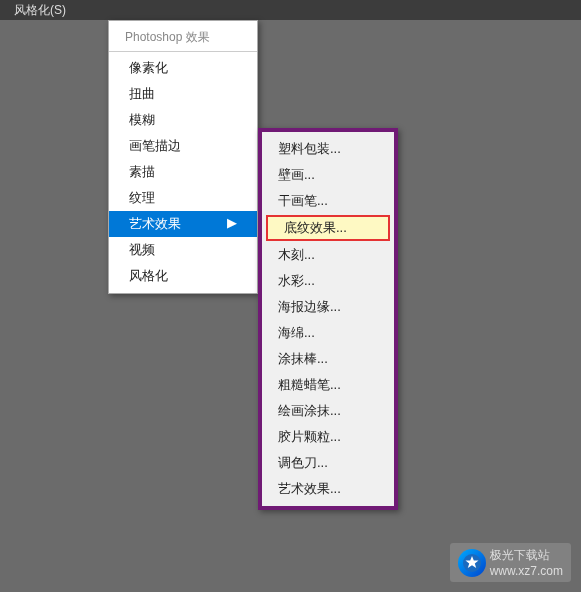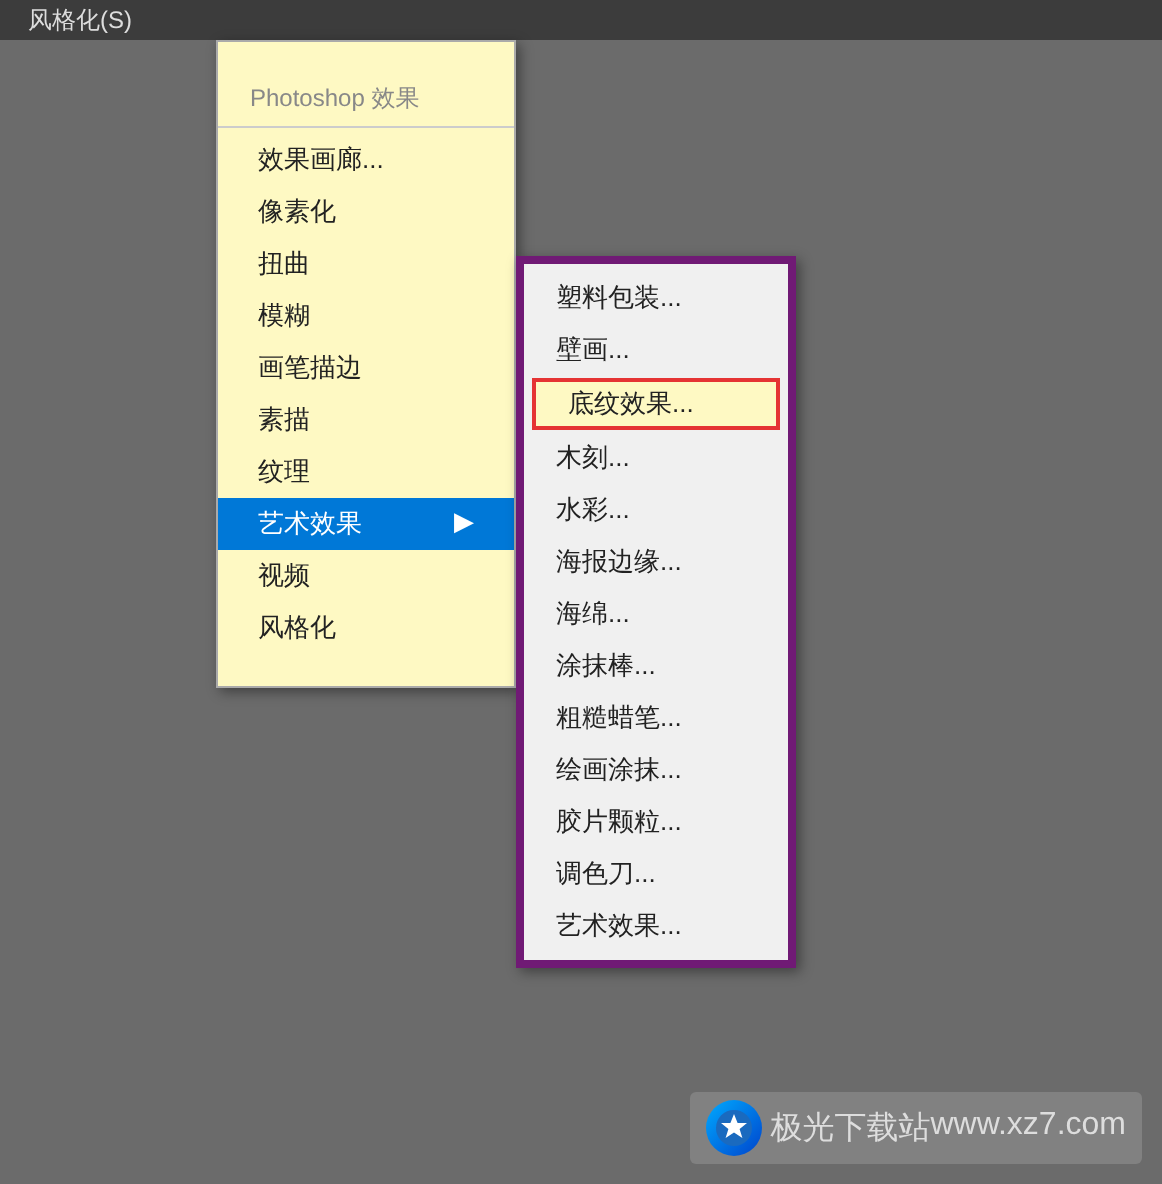--- a/index.html
+++ b/index.html
@@ -7,25 +7,25 @@
       width: 581px;
       height: 592px;
       background-color: #6b6b6b;
       font-family: 'Microsoft YaHei', SimHei, sans-serif;
       font-size: 13px;
       position: relative;
       overflow: hidden;
     }
 
     .main-menu {
-      background-color: #fef9c3;
+      background-color: #ffffff;
       border: 1px solid #aaa;
       box-shadow: 2px 2px 6px rgba(0,0,0,0.4);
       min-width: 150px;
-      padding: 16px 0;
+      padding: 4px 0;
     }
 
     .menu-section-title {
       color: #888;
       padding: 4px 16px 2px 16px;
       font-size: 12px;
       user-select: none;
     }
 
     .menu-separator {
@@ -97,21 +97,22 @@
       background: linear-gradient(135deg, #00aaff, #0044cc);
       display: flex;
       align-items: center;
       justify-content: center;
       font-size: 14px;
       color: white;
     }
 
     .watermark-text {
       display: flex;
-      font-size: 16px;
+      flex-direction: column;
+      font-size: 12px;
       color: #ddd;
     }
 
     .top-menu-bar {
       position: absolute;
       top: 0;
       left: 0;
       right: 0;
       background: #3c3c3c;
       height: 20px;
@@ -133,35 +134,35 @@
 <div class="top-menu-bar">
   <span>风格化(S)</span>
 </div>
 
 <div style="position:absolute; top:20px; left:108px; display:flex; align-items:flex-start;">
 
   <div class="main-menu">
     <div class="menu-section-title">Photoshop 效果</div>
     <div class="menu-separator"></div>
 
-    <div class="menu-item">效果画廊...</div>
     <div class="menu-item">像素化</div>
     <div class="menu-item">扭曲</div>
     <div class="menu-item">模糊</div>
     <div class="menu-item">画笔描边</div>
     <div class="menu-item">素描</div>
     <div class="menu-item">纹理</div>
     <div class="menu-item active has-submenu">艺术效果</div>
     <div class="menu-item">视频</div>
     <div class="menu-item">风格化</div>
   </div>
 
   <div class="submenu" style="margin-top: 108px;">
     <div class="submenu-item">塑料包装...</div>
     <div class="submenu-item">壁画...</div>
+    <div class="submenu-item">干画笔...</div>
     <div class="submenu-item highlighted">底纹效果...</div>
     <div class="submenu-item">木刻...</div>
     <div class="submenu-item">水彩...</div>
     <div class="submenu-item">海报边缘...</div>
     <div class="submenu-item">海绵...</div>
     <div class="submenu-item">涂抹棒...</div>
     <div class="submenu-item">粗糙蜡笔...</div>
     <div class="submenu-item">绘画涂抹...</div>
     <div class="submenu-item">胶片颗粒...</div>
     <div class="submenu-item">调色刀...</div>

